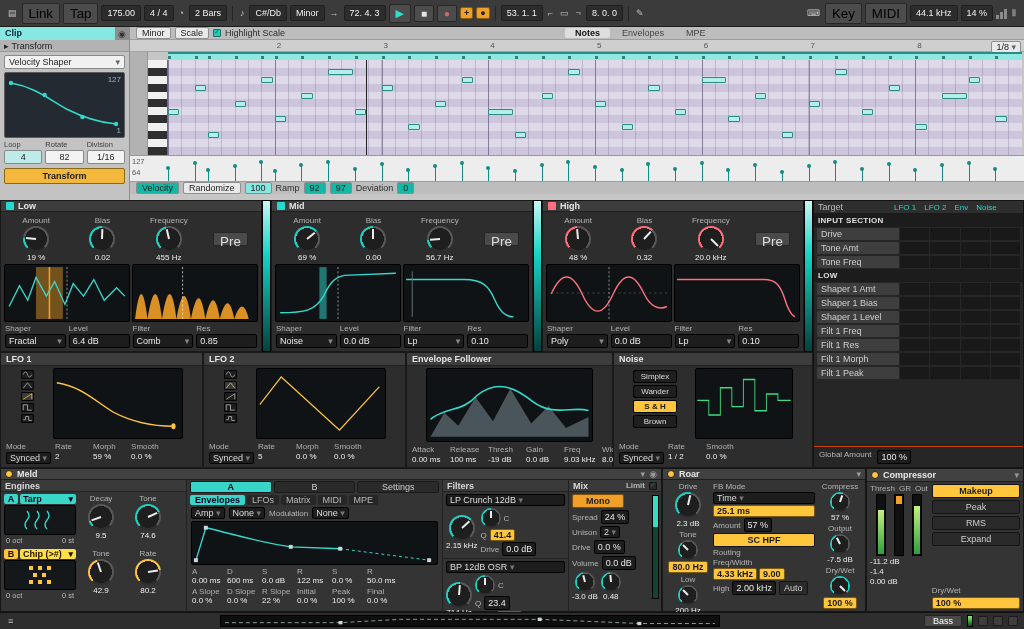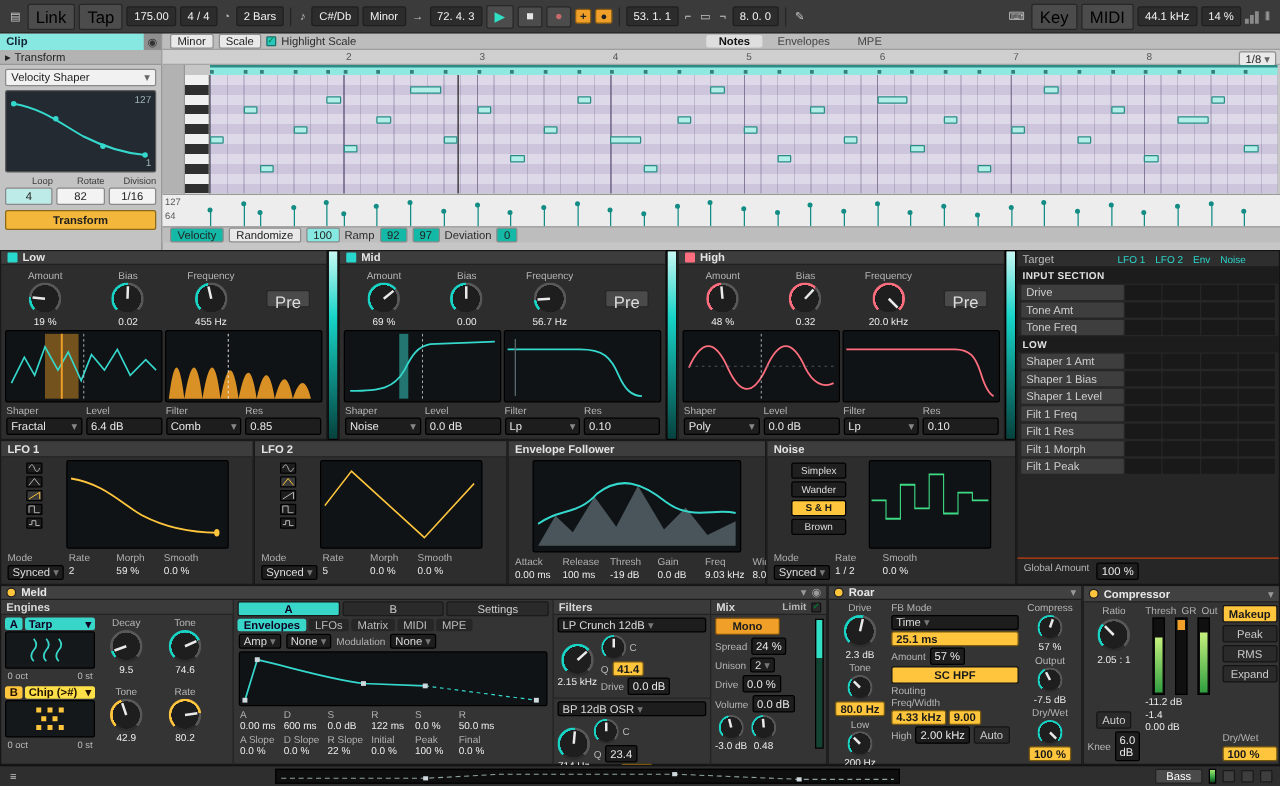--- a/index.html
+++ b/index.html
@@ -23,21 +23,21 @@
   .cp-title{height:13px;display:flex;align-items:stretch;background:#8f8f8f}
   .cp-name{flex:1;background:#86e8e0;color:#123;padding:1px 5px;font-weight:bold}
   .cp-circ{width:14px;display:flex;align-items:center;justify-content:center;color:#333}
   .cp-row{height:12px;display:flex;align-items:center;gap:3px;padding:0 4px;background:#b3b3b3;border-bottom:1px solid #979797}
   .cp-dd{margin:3px 4px;background:#f1f1f1;border:1px solid #8a8a8a;border-radius:2px;padding:1px 4px;color:#222;display:flex}
   .cp-dd::after{content:"▾";margin-left:auto;color:#666}
   .xy{position:relative;margin:1px 4px;height:66px;background:#232a31;border:1px solid #5c5c5c;border-radius:2px}
   .xy .mx{position:absolute;right:3px;top:2px;color:#9fb4b2;font-size:8px}
   .xy .mn{position:absolute;right:3px;bottom:2px;color:#9fb4b2;font-size:8px}
   .lrd{display:flex;padding:1px 4px;gap:3px}
-  .lrd .col{flex:1;display:flex;flex-direction:column;align-items:flex-end;gap:1px}
+  .lrd .col{flex:1;display:flex;flex-direction:column;align-items:flex-start;gap:1px}
   .lrd .lab{font-size:7.5px;color:#3c3c3c}
   .lrd .box{width:100%;text-align:center;background:#f3f3f3;border:1px solid #898989;border-radius:2px;padding:1px 0}
   .lrd .box.hl{background:#bdece8}
   .apply{margin:3px 4px;background:#f2b73b;border:1px solid #8a6a17;border-radius:2px;color:#1d1d1d;font-weight:bold;text-align:center;padding:2px 0}
   
   #editor{position:absolute;left:130px;top:27px;width:894px;height:173px;background:#c6c6c6}
   #etoolbar{position:absolute;left:0;top:0;width:100%;height:13px;background:#bdbdbd;border-bottom:1px solid #9d9d9d;display:flex;align-items:center;gap:4px;padding:0 6px;color:#2c2c2c}
   .echip{background:#e9e9e9;border:1px solid #8f8f8f;border-radius:2px;padding:0 5px;color:#222}
   .eck{width:8px;height:8px;background:#27c8bc;border:1px solid #1b6f68;border-radius:1px;position:relative}
   .eck::after{content:"✓";position:absolute;left:0;top:-2px;color:#073;font-size:7px}
@@ -1193,32 +1193,20 @@
 </section>
 
 <section class="dev" style="left:866px;width:158px" data-interactable="false">
   <div class="dtitle" data-interactable="false">
     <span class="pwr" data-interactable="true"></span>
     <span data-interactable="false">Compressor</span>
     <span class="grow"></span>
     <span class="dico" data-interactable="true">▾</span>
   </div>
   <div style="display:flex;flex:1;padding:2px 3px;gap:4px">
-    <div style="display:flex;flex-direction:column;align-items:center;gap:2px" data-interactable="false">
-      <span class="kl" data-interactable="false">Ratio</span>
-      <span class="kn" style="--arc:90deg" data-interactable="true">
-          <i style="transform:rotate(-45deg)"></i>
-        </span>
-      <span class="kv" data-interactable="true">2.05 : 1</span>
-      <span class="chipbtn" style="margin-top:auto" data-interactable="true">Auto</span>
-      <div class="lv">
-          <span class="kl" data-interactable="false">Knee</span>
-          <span class="vbox" data-interactable="true">6.0 dB</span>
-        </div>
-    </div>
     <div style="display:flex;flex-direction:column;gap:1px" data-interactable="false">
       <div style="display:flex;gap:4px" data-interactable="false">
           <span class="plabel" data-interactable="false">Thresh</span>
           <span class="plabel" data-interactable="false">GR</span>
           <span class="plabel" data-interactable="false">Out</span>
         </div>
       <div style="display:flex;gap:8px;justify-content:center" data-interactable="false">
         <div class="meterbar" data-interactable="true">
             <b style="bottom:1px;height:44px;background:linear-gradient(180deg,#c5f17e,#2f9e3f)"></b>
           </div>

